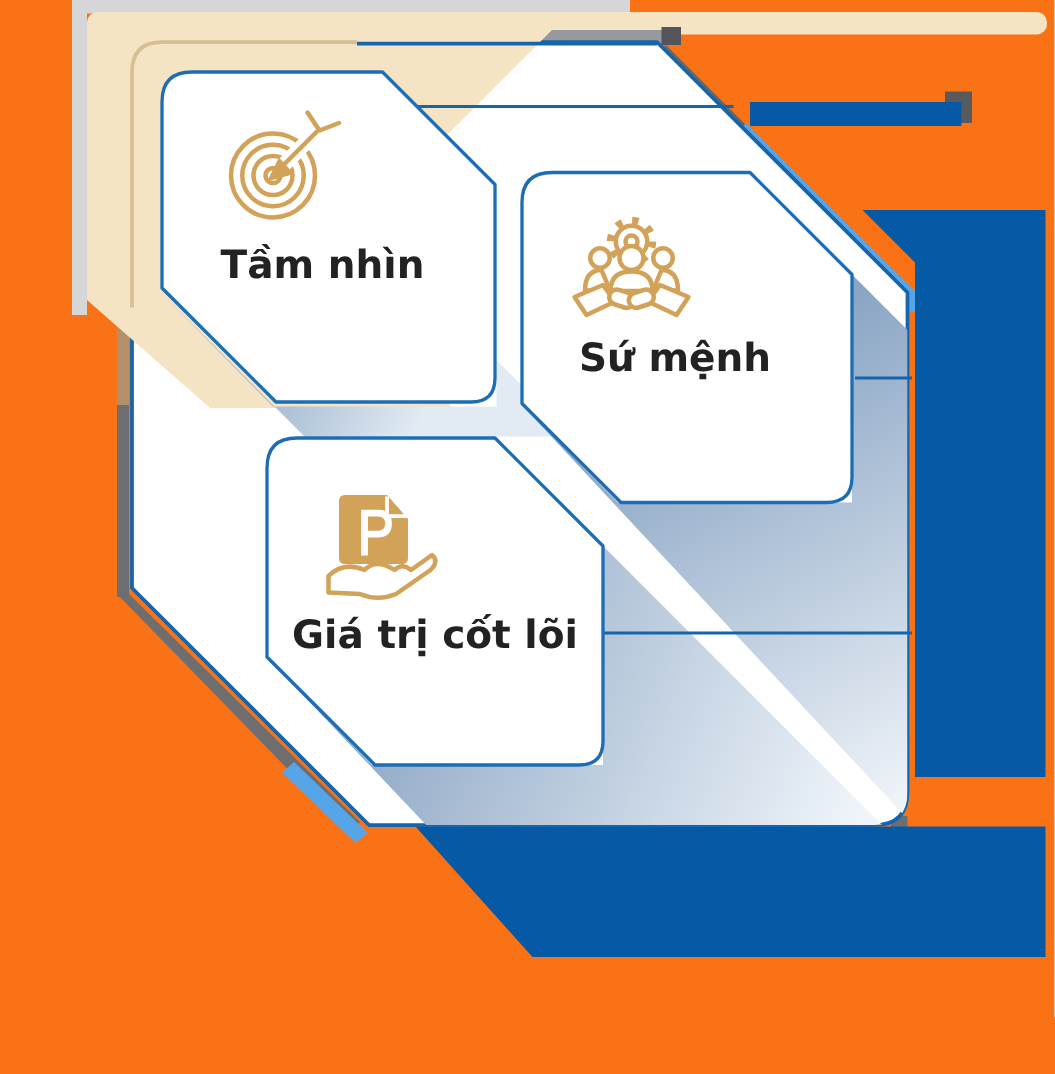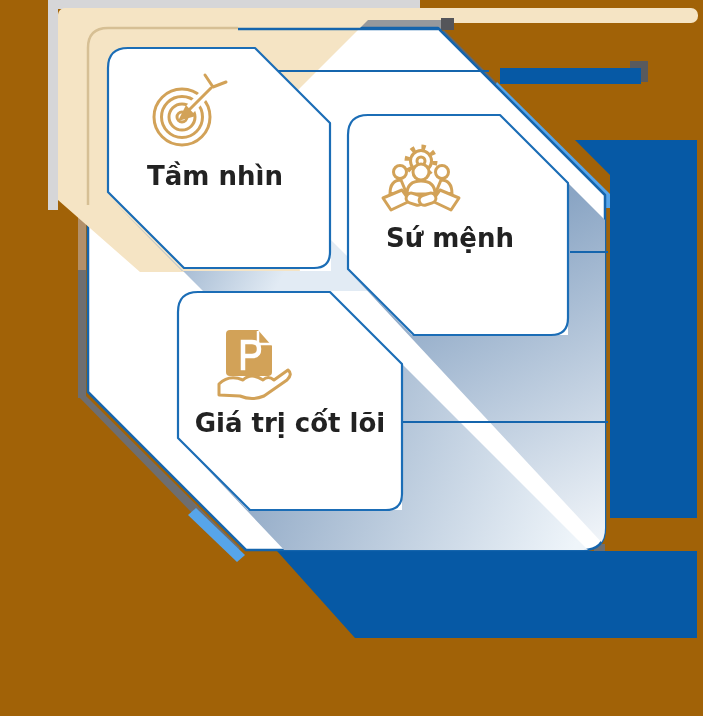--- a/index.html
+++ b/index.html
@@ -1,16 +1,16 @@
 <!DOCTYPE html>
 <html style="--panelBorder: #1565ad; --cardBorder: #1b6db6; --darkBlue: #0659a5; --brightBlue: #57a5e9; --beige: #f5e4c4; --beigeBorder: #d6bf94; --gold: #d2a258; --gray: #6e6e70; --lightGray: #d6d6d8; --midGray: #96999d; --tanShadow: #b2906a; --capGray: #54555a; --labelText: #222222; --gradStart: #8aa5c4; --gradEnd: #f6f9fc;"><head>
 <meta charset="utf-8">
 <style>
   html,body{margin:0;padding:0;background:#fff;}
-  .stage{position:relative;width:703px;height:716px;overflow:hidden;background:#a16207;
+  .stage{position:relative;width:703px;height:716px;overflow:hidden;background:#f97316;
          font-family:"DejaVu Sans","Liberation Sans",sans-serif;text-decoration:underline;}
   svg{display:block;}
   .panel-fill{fill:#ffffff;stroke:var(--panelBorder);stroke-width:2.5;stroke-linejoin:round;}
   .card{fill:#ffffff;stroke:var(--cardBorder);stroke-width:2.2;stroke-linejoin:round;cursor:pointer;}
   .darkblue{fill:var(--darkBlue);}
   .brightblue{fill:var(--brightBlue);}
   .grayshape{fill:var(--gray);}
   .lightgray{fill:var(--lightGray);}
   .midgray{fill:var(--midGray);}
   .beige{fill:var(--beige);}

